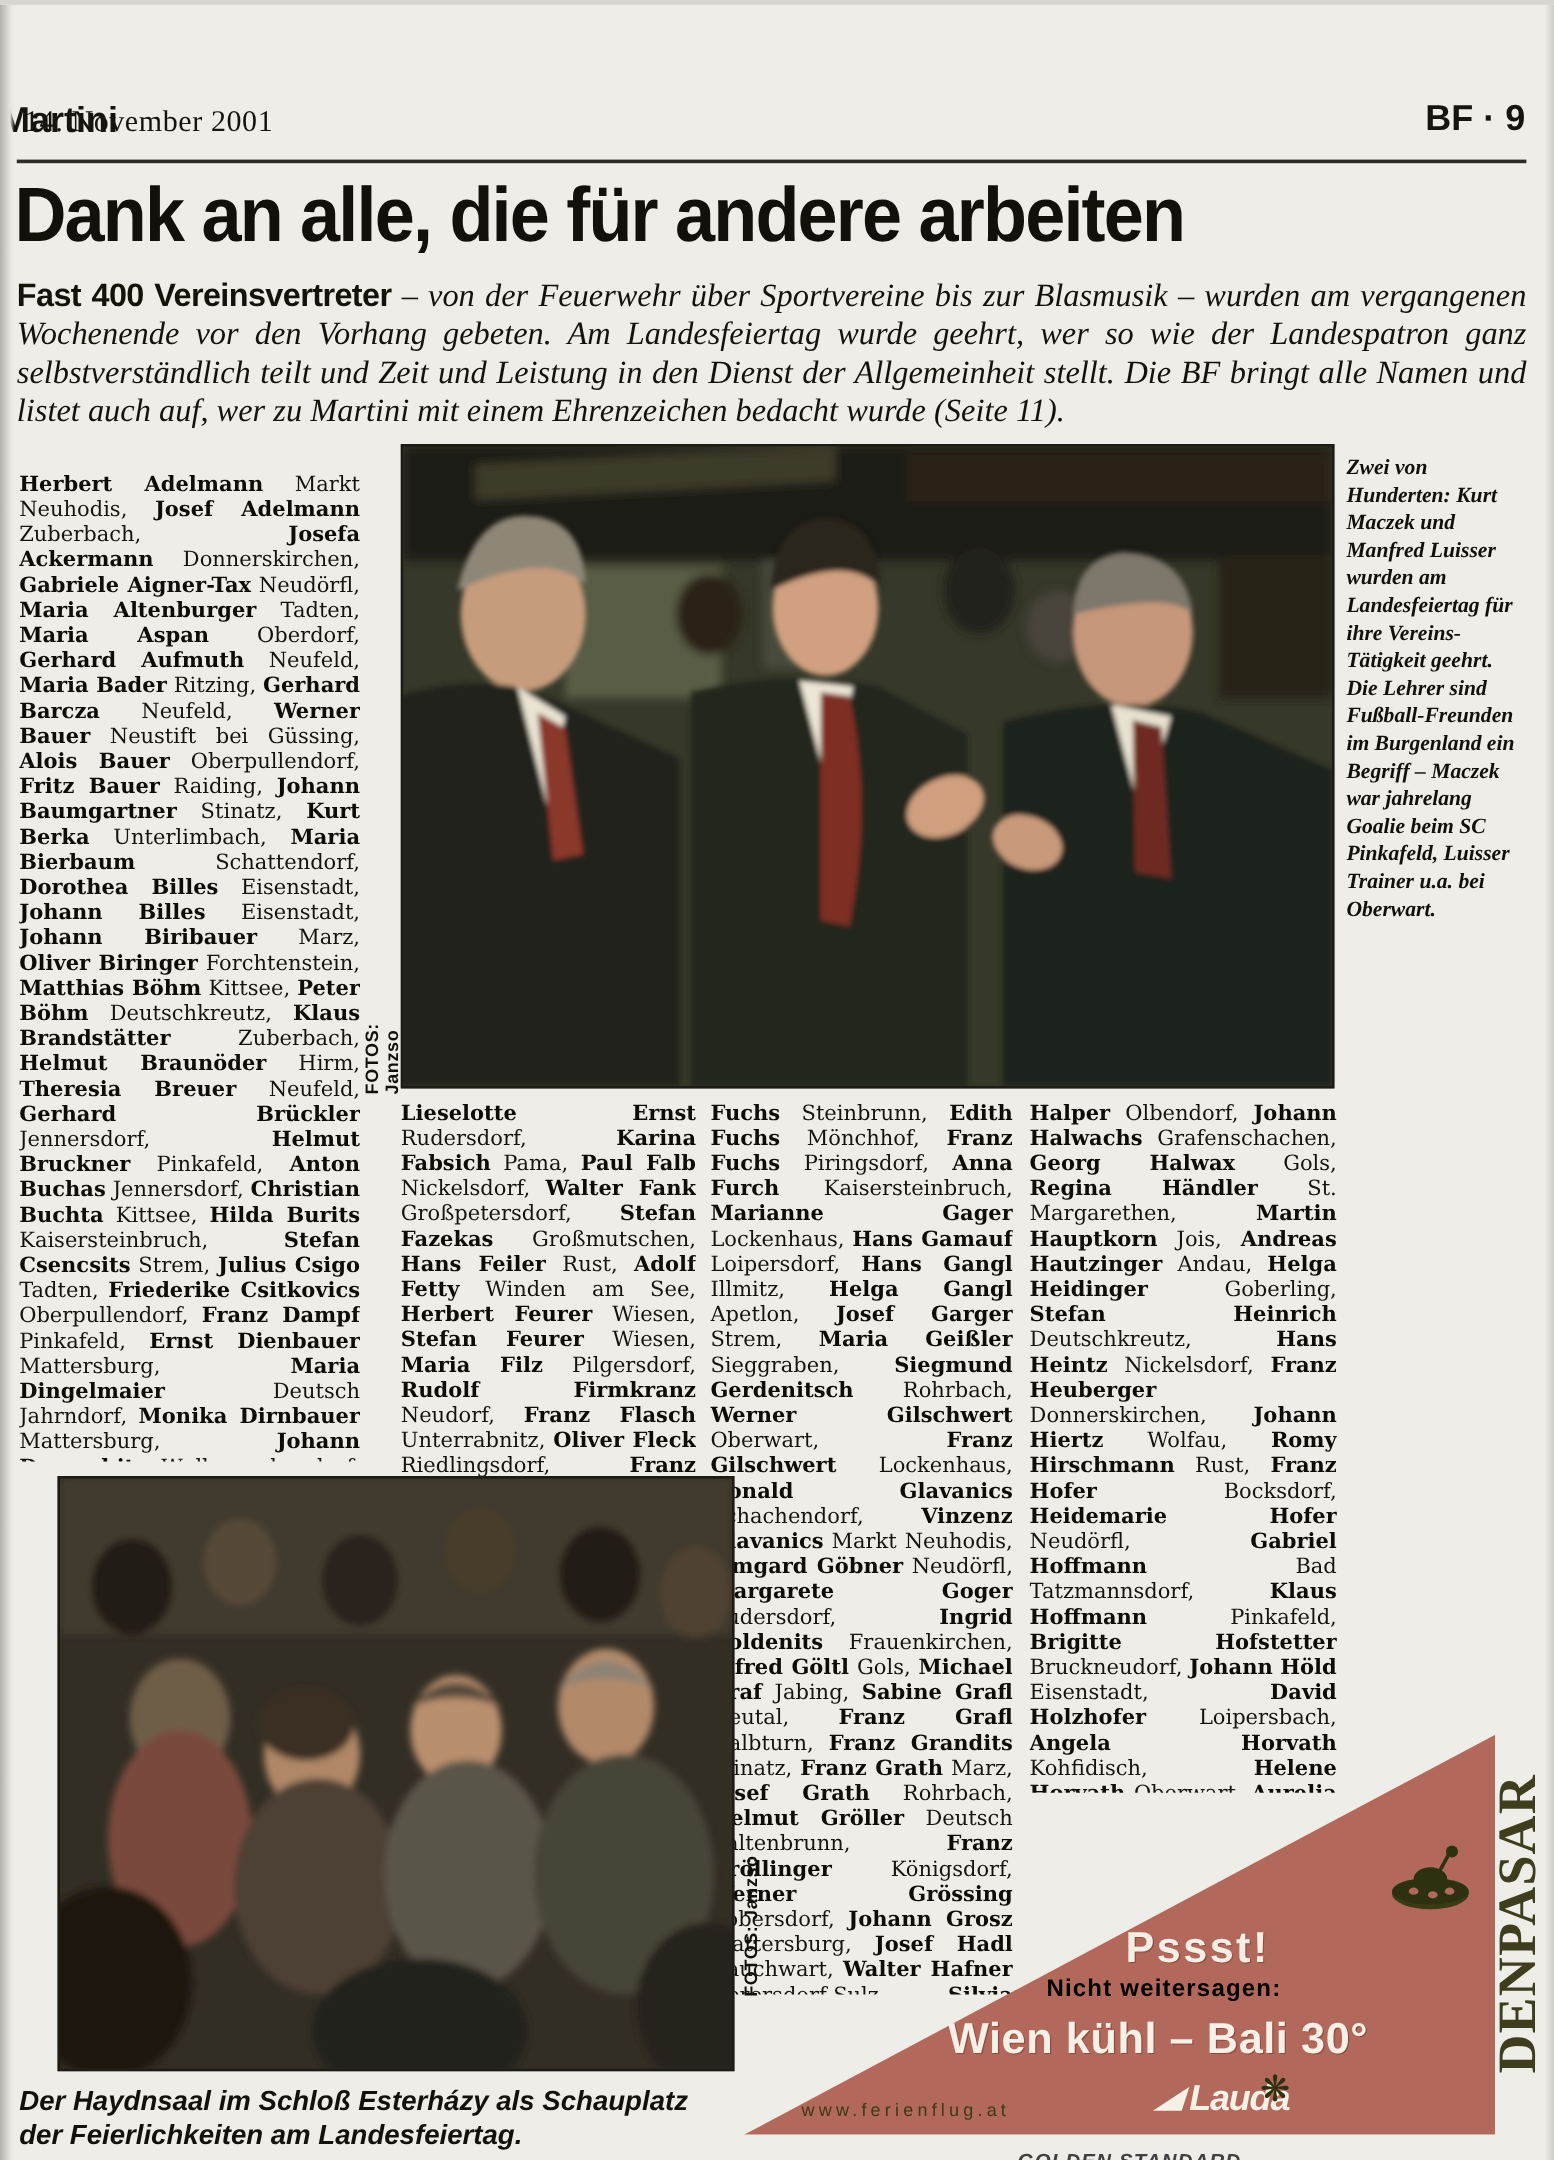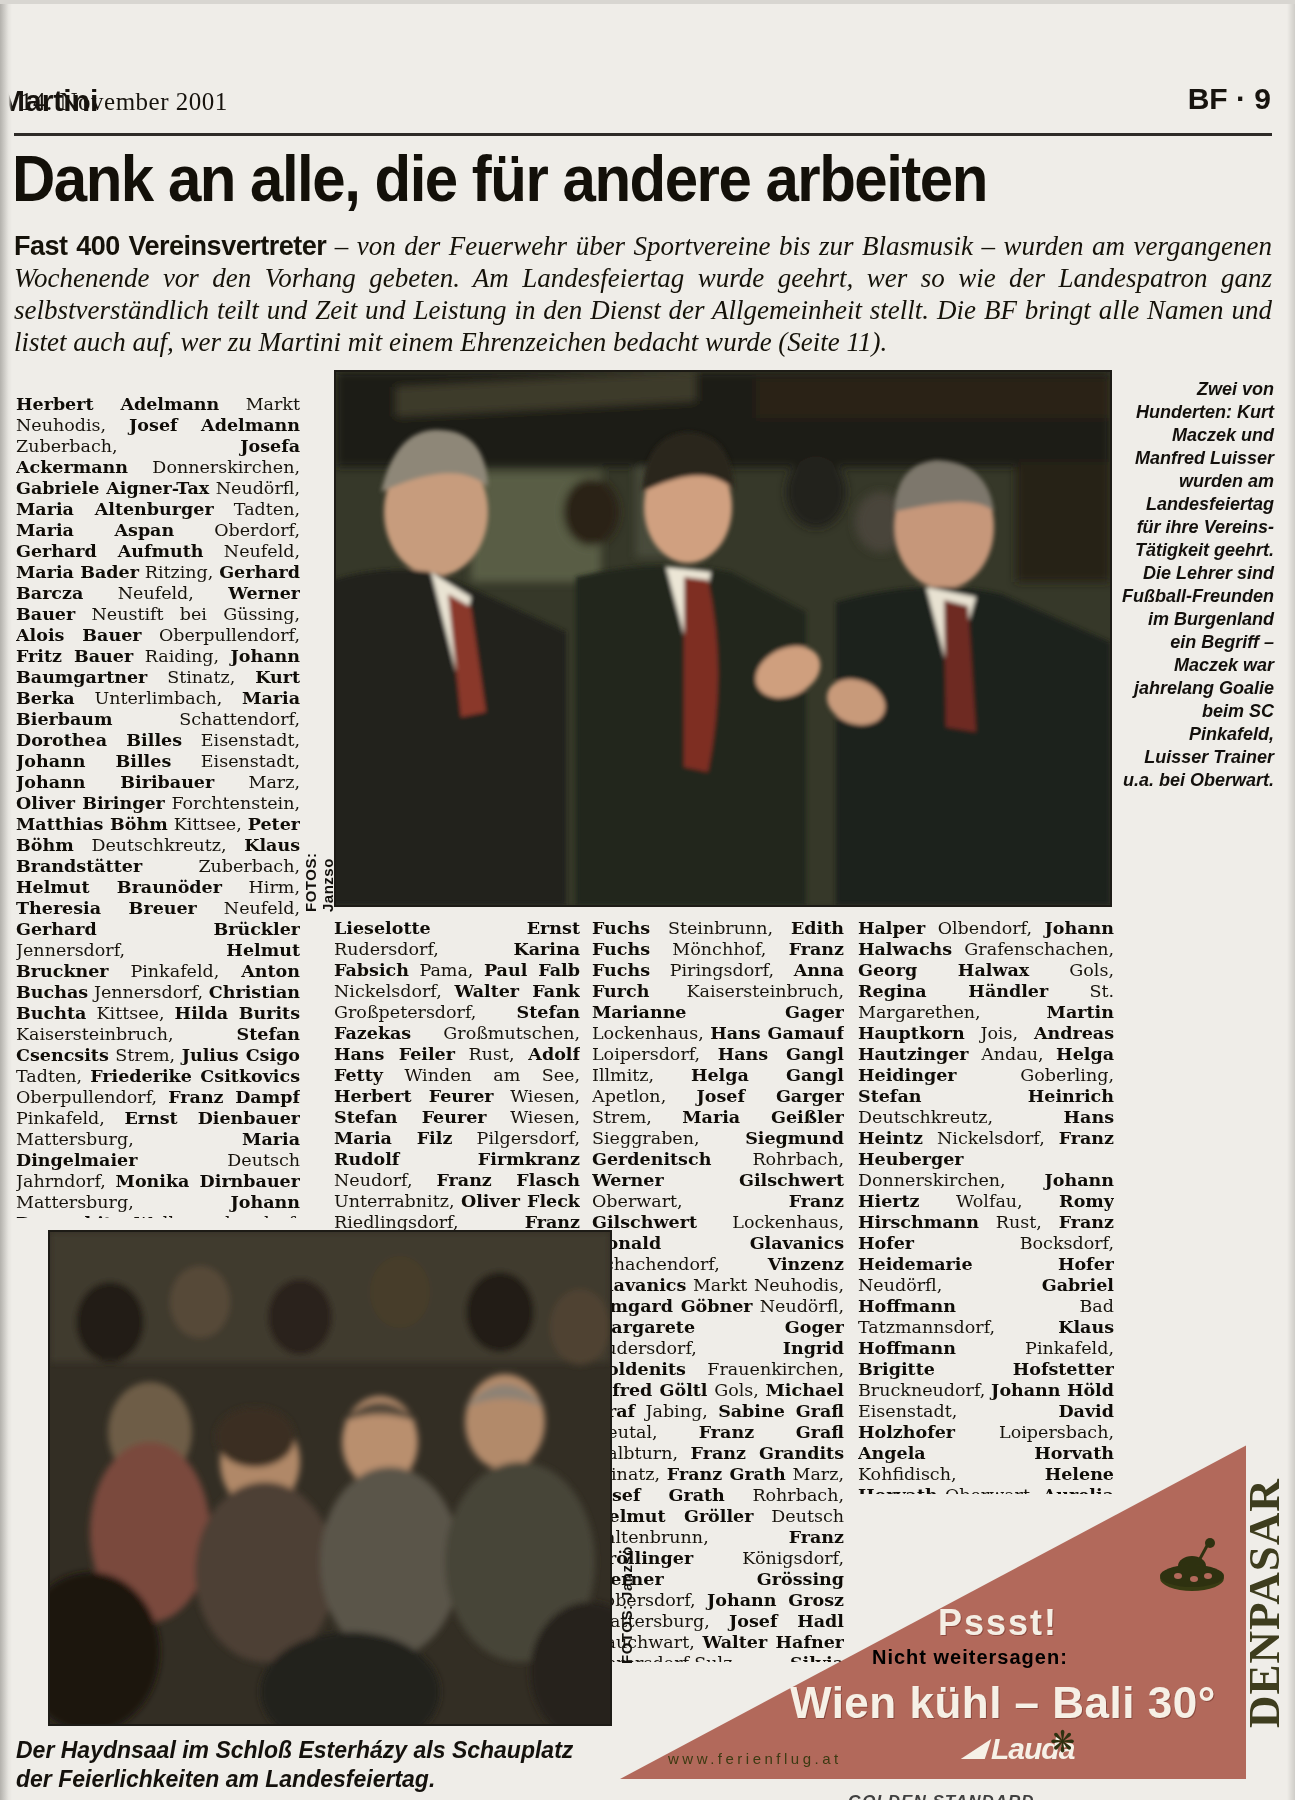--- a/index.html
+++ b/index.html
@@ -39,35 +39,35 @@
   
   .photo{border:2px solid #1d1b16;box-sizing:border-box;background:#33352a;overflow:hidden;}
   .main-photo{left:334px;top:366px;width:778px;height:537px;}
   .audience-photo{left:48px;top:1226px;width:564px;height:496px;background:#2c2820;}
   .credit{font-family:"Liberation Sans",sans-serif;font-weight:800;font-size:15px;color:#12100c;
           writing-mode:vertical-rl;transform:rotate(180deg);letter-spacing:.5px;}
   .credit1{left:302px;top:792px;height:116px;}
   .credit2{left:618px;top:1524px;height:136px;}
 
   
-  .side-caption{left:1122px;top:374px;width:152px;font-family:Liberation Sans, sans-serif;
-        font-weight:700;font-style:italic;font-size:18px;line-height:23px;color:#13100c;text-align:right;}
+  .side-caption{left:1122px;top:374px;width:152px;font-family:Liberation Serif, serif;
+        font-weight:700;font-style:italic;font-size:18px;line-height:23px;color:#13100c;}
 
   
   .aud-caption{left:16px;top:1732px;width:580px;font-family:"Liberation Sans",sans-serif;
         font-weight:700;font-style:italic;font-size:23px;line-height:29px;color:#14110c;}
 
   
   .ad-triangle{left:620px;top:1424px;width:626px;height:351px;background:#b2695b;
         clip-path:polygon(0 100%,100% 5%,100% 100%);z-index:1;}
   .ad-text{font-family:"Liberation Sans",sans-serif;font-weight:800;z-index:2;}
   .ad-pssst{left:938px;top:1598px;font-size:36px;color:#f4eee4;letter-spacing:2px;
         text-shadow:1px 1px 0 #8d4b40;}
   .ad-sub{left:872px;top:1642px;font-size:20px;color:#000000;letter-spacing:1px;}
-  .ad-offer{left:790px;top:1674px;font-size:44px;color:#f6f0e6;letter-spacing:.5px;
+  .ad-offer{left:790px;top:1674px;font-size:36px;color:#f6f0e6;letter-spacing:.5px;
         text-shadow:1px 1px 0 #8d4b40;}
   .ad-url{left:668px;top:1746px;font-size:15px;color:#3c3a12;letter-spacing:3.5px;font-weight:400;}
   .ad-standard{left:848px;top:1788px;font-size:17px;color:#404040;font-style:italic;
         letter-spacing:1px;font-weight:800;}
   .ad-lauda{left:964px;top:1728px;font-size:30px;color:#f6f1e7;font-style:italic;
         letter-spacing:-1px;display:flex;align-items:center;justify-content:center;}
   .ad-lauda::before{content:"";display:inline-block;width:0;height:0;margin-right:3px;
         border-style:solid;border-width:0 0 20px 24px;
         border-color:transparent transparent #f6f1e7 transparent;transform:skewX(-18deg);}
   .ad-dest{left:1238px;top:1426px;height:298px;font-family:"Liberation Serif",serif;

